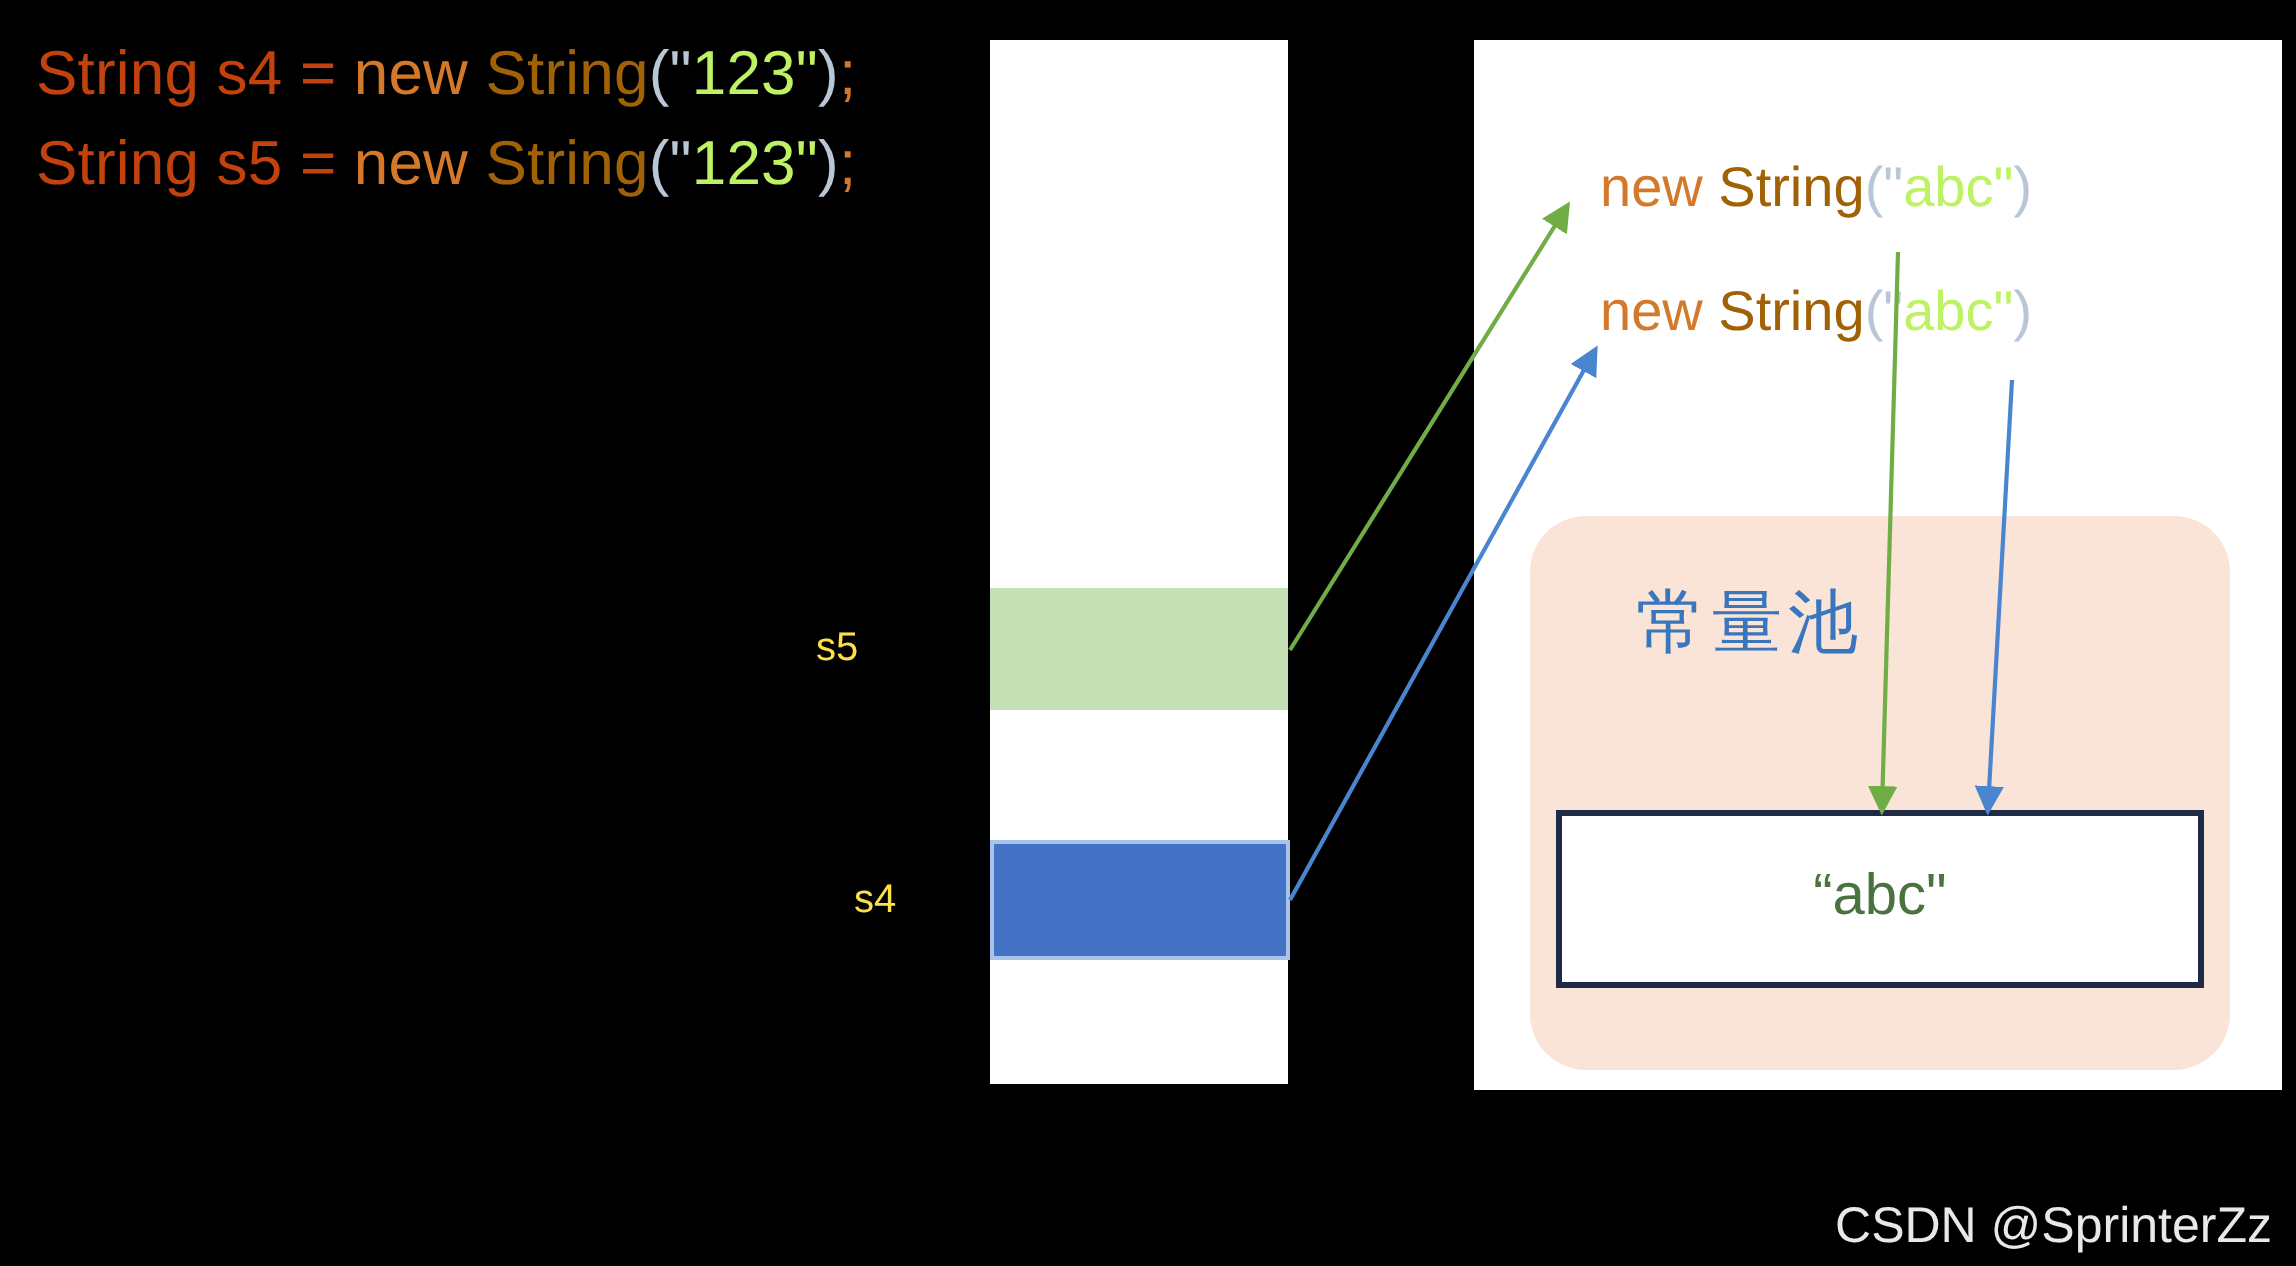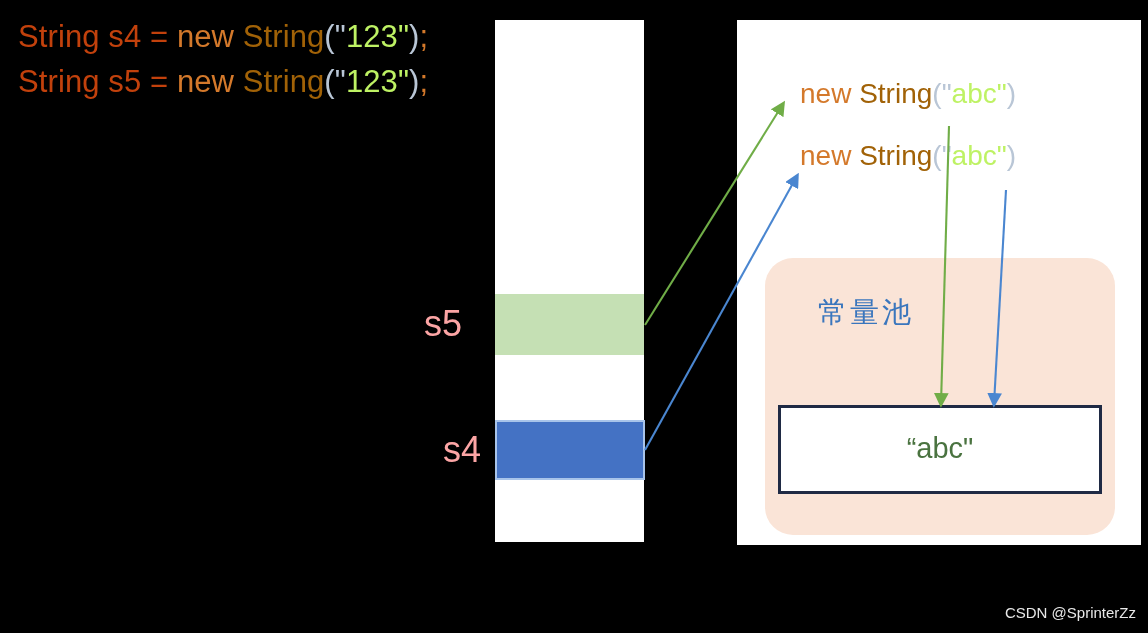--- a/index.html
+++ b/index.html
@@ -56,24 +56,24 @@
     left: 495px;
     top: 420px;
     width: 150px;
     height: 60px;
     background: #4472c4;
     border: 2px solid #a8c4ea;
     box-sizing: border-box;
   }
   .slot-label {
     position: absolute;
-    color: #fca5a5;
-    font-size: 36px;
+    color: #fde047;
+    font-size: 20px;
     line-height: 30px;
-    text-align: center;
+    text-align: left;
     width: 70px;
   }
   .label-s5 { left: 408px; top: 309px; }
   .label-s4 { left: 427px; top: 435px; }
 
   
   .heap-panel {
     position: absolute;
     left: 737px;
     top: 20px;
@@ -96,21 +96,21 @@
     top: 258px;
     width: 350px;
     height: 277px;
     background: #fae4d7;
     border-radius: 28px;
   }
   .pool-title {
     position: absolute;
     left: 818px;
     top: 295px;
-    font-size: 29px;
+    font-size: 35px;
     line-height: 34px;
     color: #3a76bd;
     letter-spacing: 3px;
     font-family: "DejaVu Sans", sans-serif;
   }
   .literal-box {
     position: absolute;
     left: 778px;
     top: 405px;
     width: 324px;
@@ -139,21 +139,21 @@
     height: 633px;
     pointer-events: none;
   }
 
   
   .watermark {
     position: absolute;
     right: 12px;
     bottom: 8px;
     color: #e8e8e8;
-    font-size: 15px;
+    font-size: 25px;
     line-height: 24px;
     font-family: "Liberation Sans", sans-serif;
   }
 </style>
 </head>
 <body>
 
 <div id="canvas">
 
   <div class="code-block">

